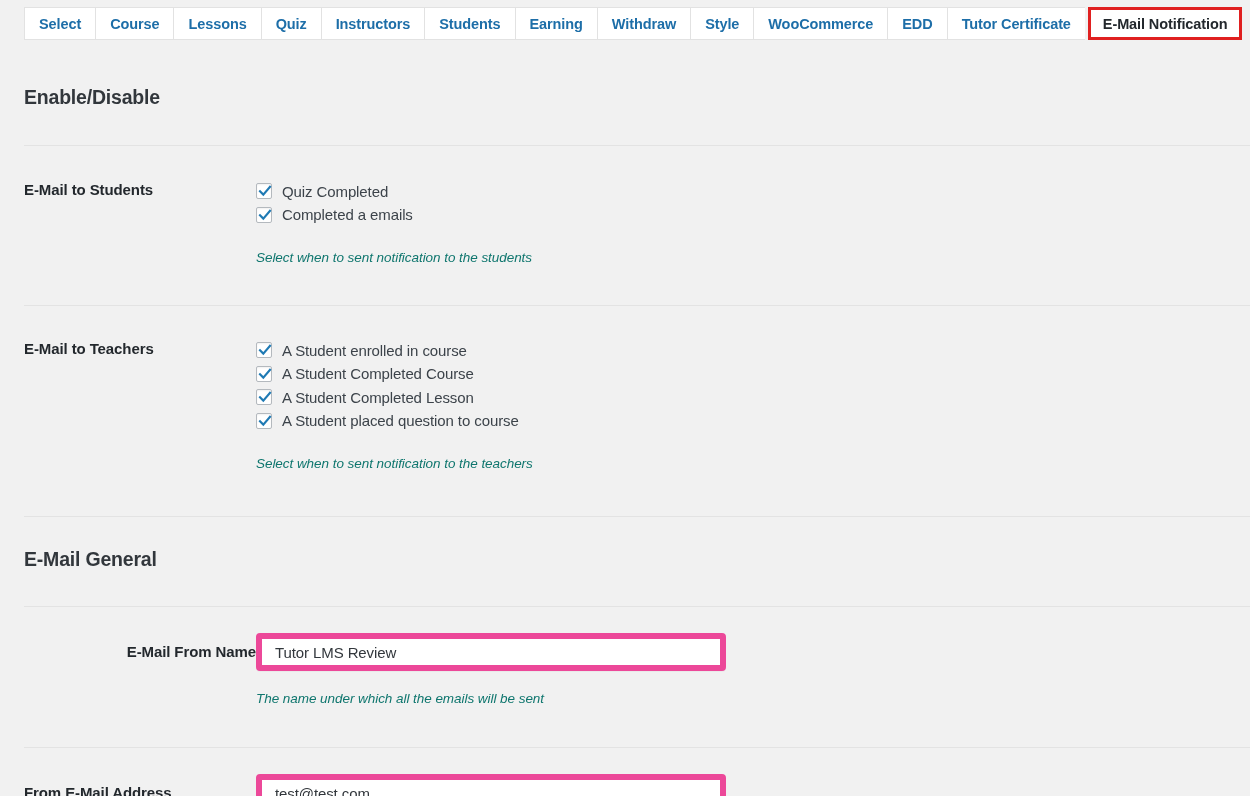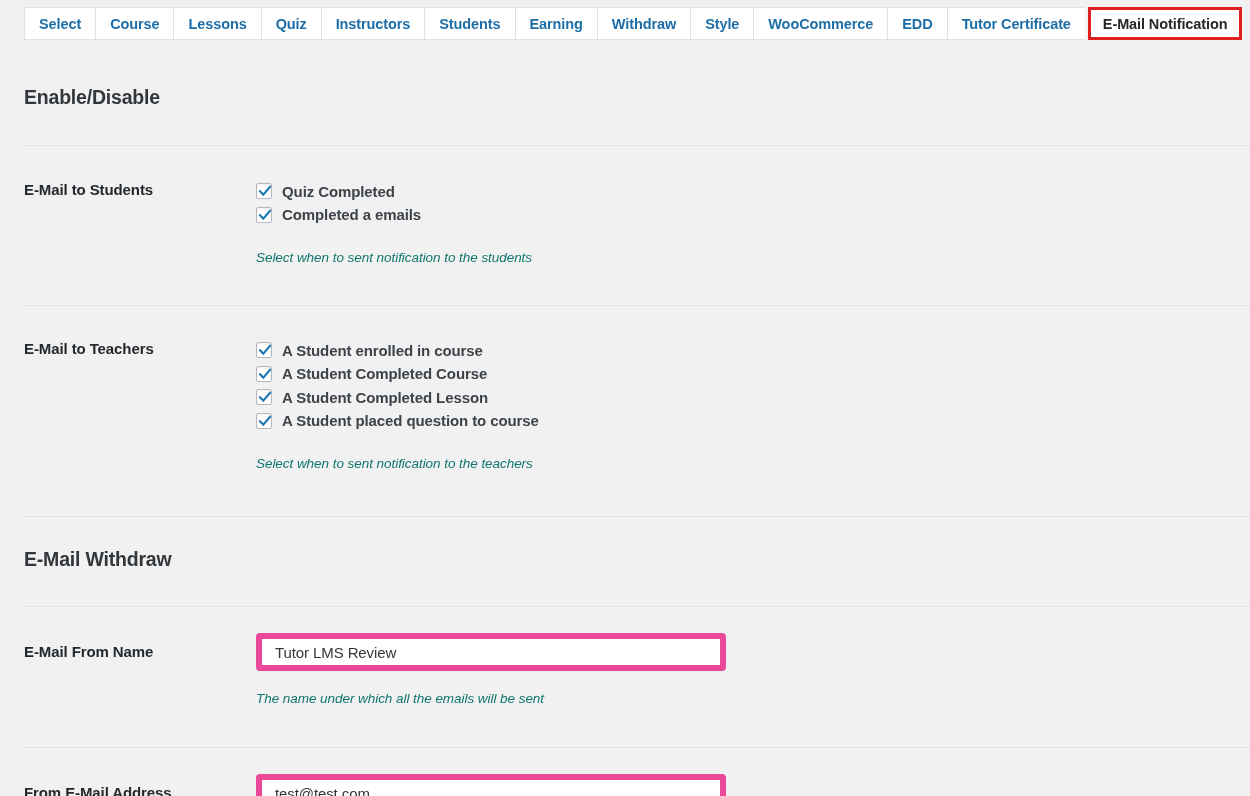--- a/index.html
+++ b/index.html
@@ -131,21 +131,20 @@
     top: 0px;
     width: 14px;
     height: 14px;
     display: block;
   }
   .check-label {
     color: #3c434a;
     font-size: 15px;
     letter-spacing: -0.1px;
     white-space: nowrap;
-    font-weight: bold;
   }
   .help-text {
     color: #0f766e;
     font-size: 13.5px;
     font-style: italic;
     letter-spacing: -0.05px;
     white-space: nowrap;
   }
 
   
@@ -256,26 +255,26 @@
           </span>
           <span class="check-label">A Student placed question to course</span>
         </li>
       </ul>
       <div class="help-text" style="margin-top:23px;">Select when to sent notification to the teachers</div>
     </div>
   </div>
 
   <div class="rule" style="margin-top:45px;"></div>
 
-  <h2 class="section-heading" style="padding-top:33px;">E-Mail Withdraw</h2>
+  <h2 class="section-heading" style="padding-top:33px;">E-Mail General</h2>
 
   <div class="rule" style="margin-top:37px;"></div>
 
   <div class="field-row" style="padding-top:26px;">
-    <div class="field-label" style="padding-top:10px;">E-Mail From Name</div>
+    <div class="field-label" style="padding-top:10px;text-align:right;">E-Mail From Name</div>
     <div class="field-body">
       <input class="text-input" type="text" value="Tutor LMS Review" style="">
       <div class="help-text" style="margin-top:20px;">The name under which all the emails will be sent</div>
     </div>
   </div>
 
   <div class="rule" style="margin-top:41px;"></div>
 
   <div class="field-row" style="padding-top:26px;">
     <div class="field-label" style="padding-top:10px;">From E-Mail Address</div>

